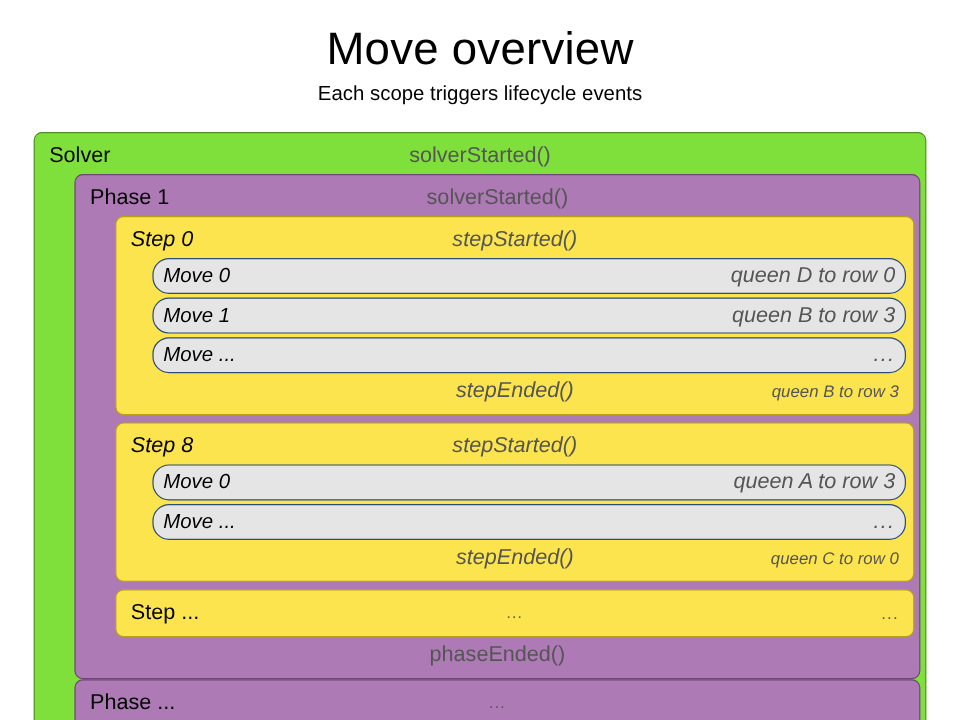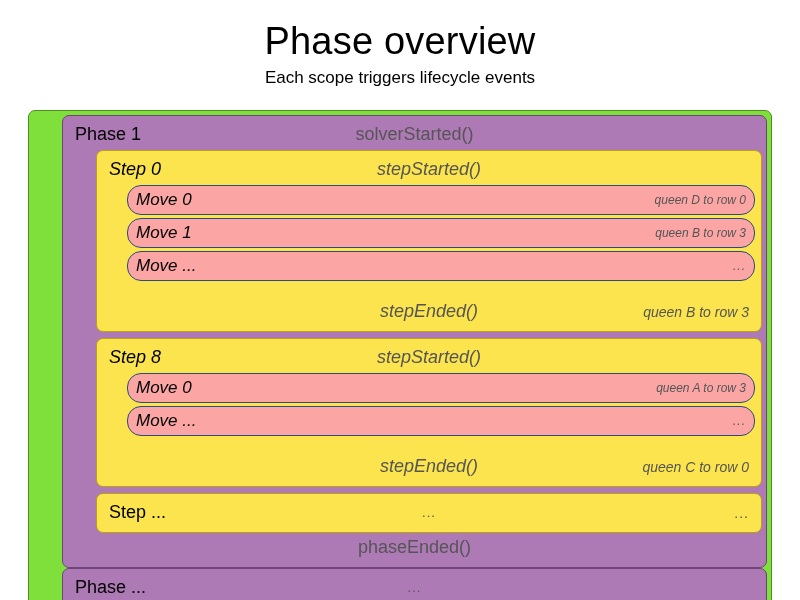--- a/index.html
+++ b/index.html
@@ -62,21 +62,21 @@
     padding: 4px 4px 4px 4px;
     margin-left: 29px;
   }
   .scope-step {
     background: #FBE44D;
     border-color: #b9a014;
     padding: 4px 4px 4px 4px;
     margin-left: 29px;
   }
   .scope-move {
-    background: #fca5a5;
+    background: #e5e5e5;
     border-color: #2a4d7a;
     margin-left: 26px;
     margin-right: 2px;
     border-radius: 14px;
   }
 
   
   .row {
     position: relative;
     display: flex;
@@ -117,40 +117,44 @@
     color: #555555;
     letter-spacing: 1px;
   }
   .row .event.dots {
     font-size: 13px;
   }
 
   
   .move-row { height: 28px; }
   .move-row .label { font-size: 17px; }
-  .move-row .detail { font-size: 12px; }
+  .move-row .detail { font-size: 18px; }
 
   .step-block { margin-bottom: 6px; font-style: italic; }
   .step-block:last-of-type { margin-bottom: 0; }
 
   .move-list > .scope-move { margin-bottom: 3px; }
-  .move-list > .scope-move:last-child { margin-bottom: 16px; }
+  .move-list > .scope-move:last-child { margin-bottom: 0; }
 </style>
 </head>
 <body>
 
 <div class="header">
-  <div class="title">Phase overview</div>
+  <div class="title">Move overview</div>
   <div class="subtitle">Each scope triggers lifecycle events</div>
 </div>
 
 <div class="diagram">
 
   <div class="scope scope-solver">
 
+    <div class="row">
+      <span class="label">Solver</span>
+      <span class="event">solverStarted()</span>
+    </div>
 
     <div class="scope scope-phase">
 
       <div class="row">
         <span class="label">Phase 1</span>
         <span class="event">solverStarted()</span>
       </div>
 
       <div class="scope scope-step step-block">
 

